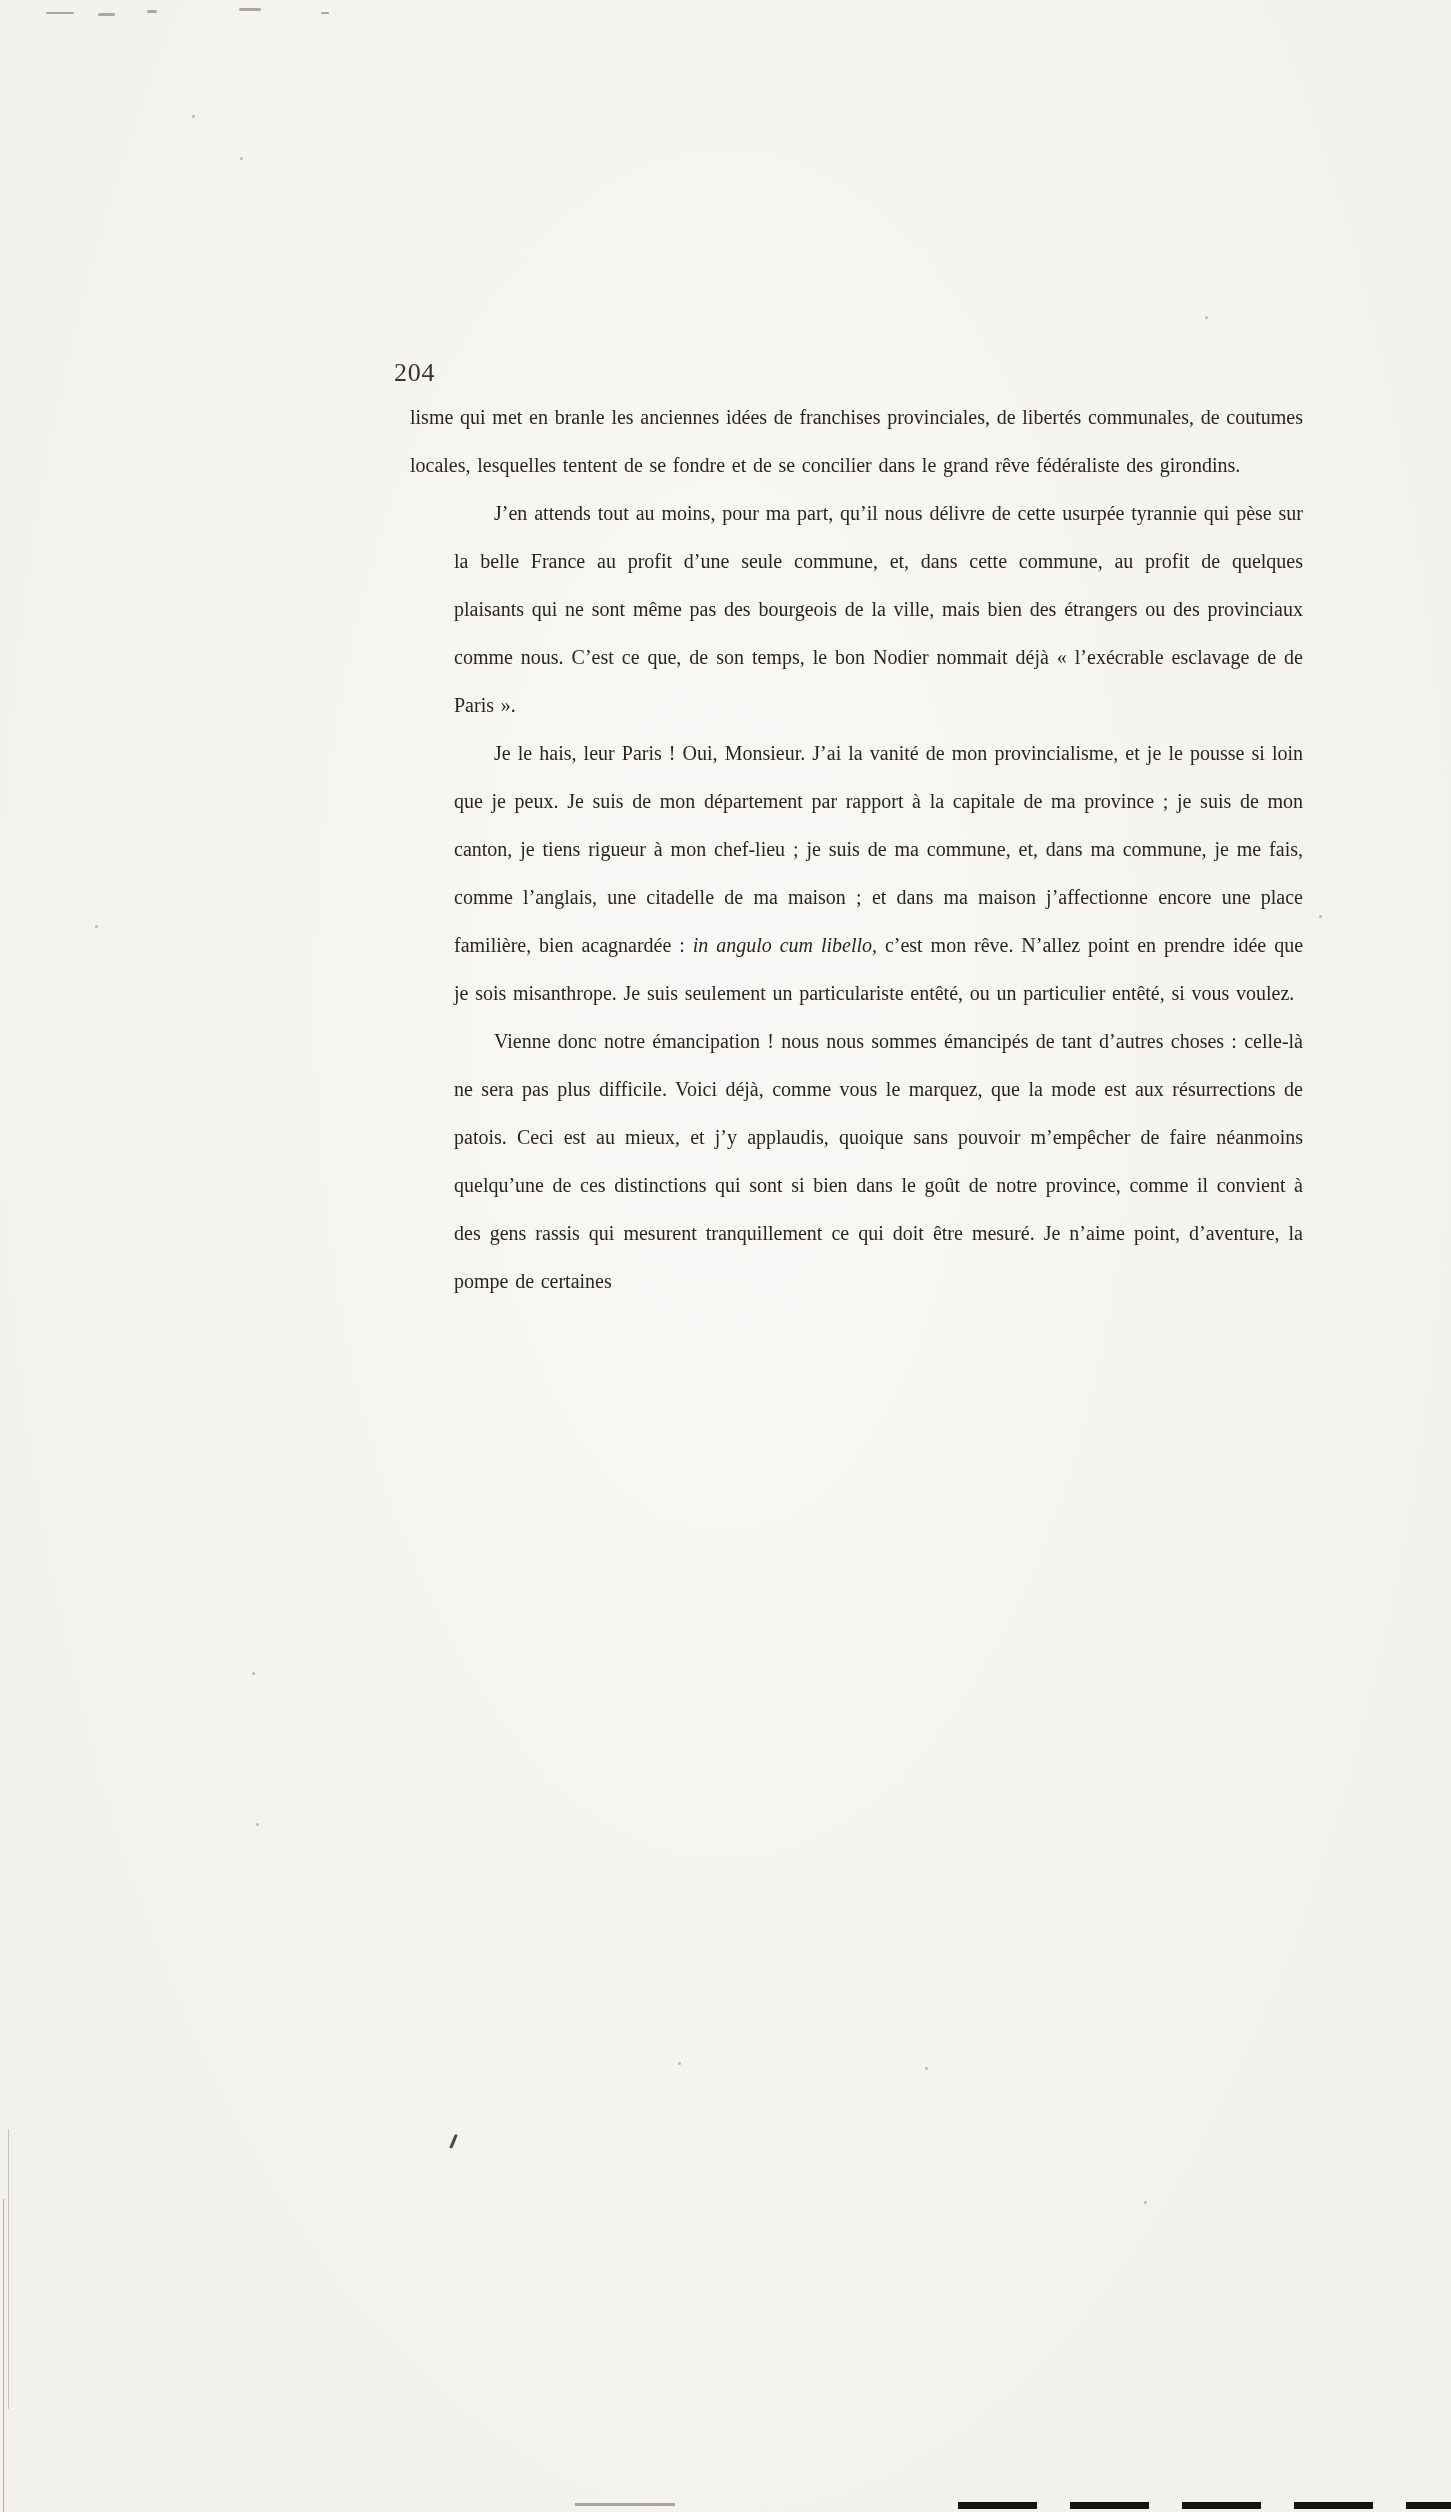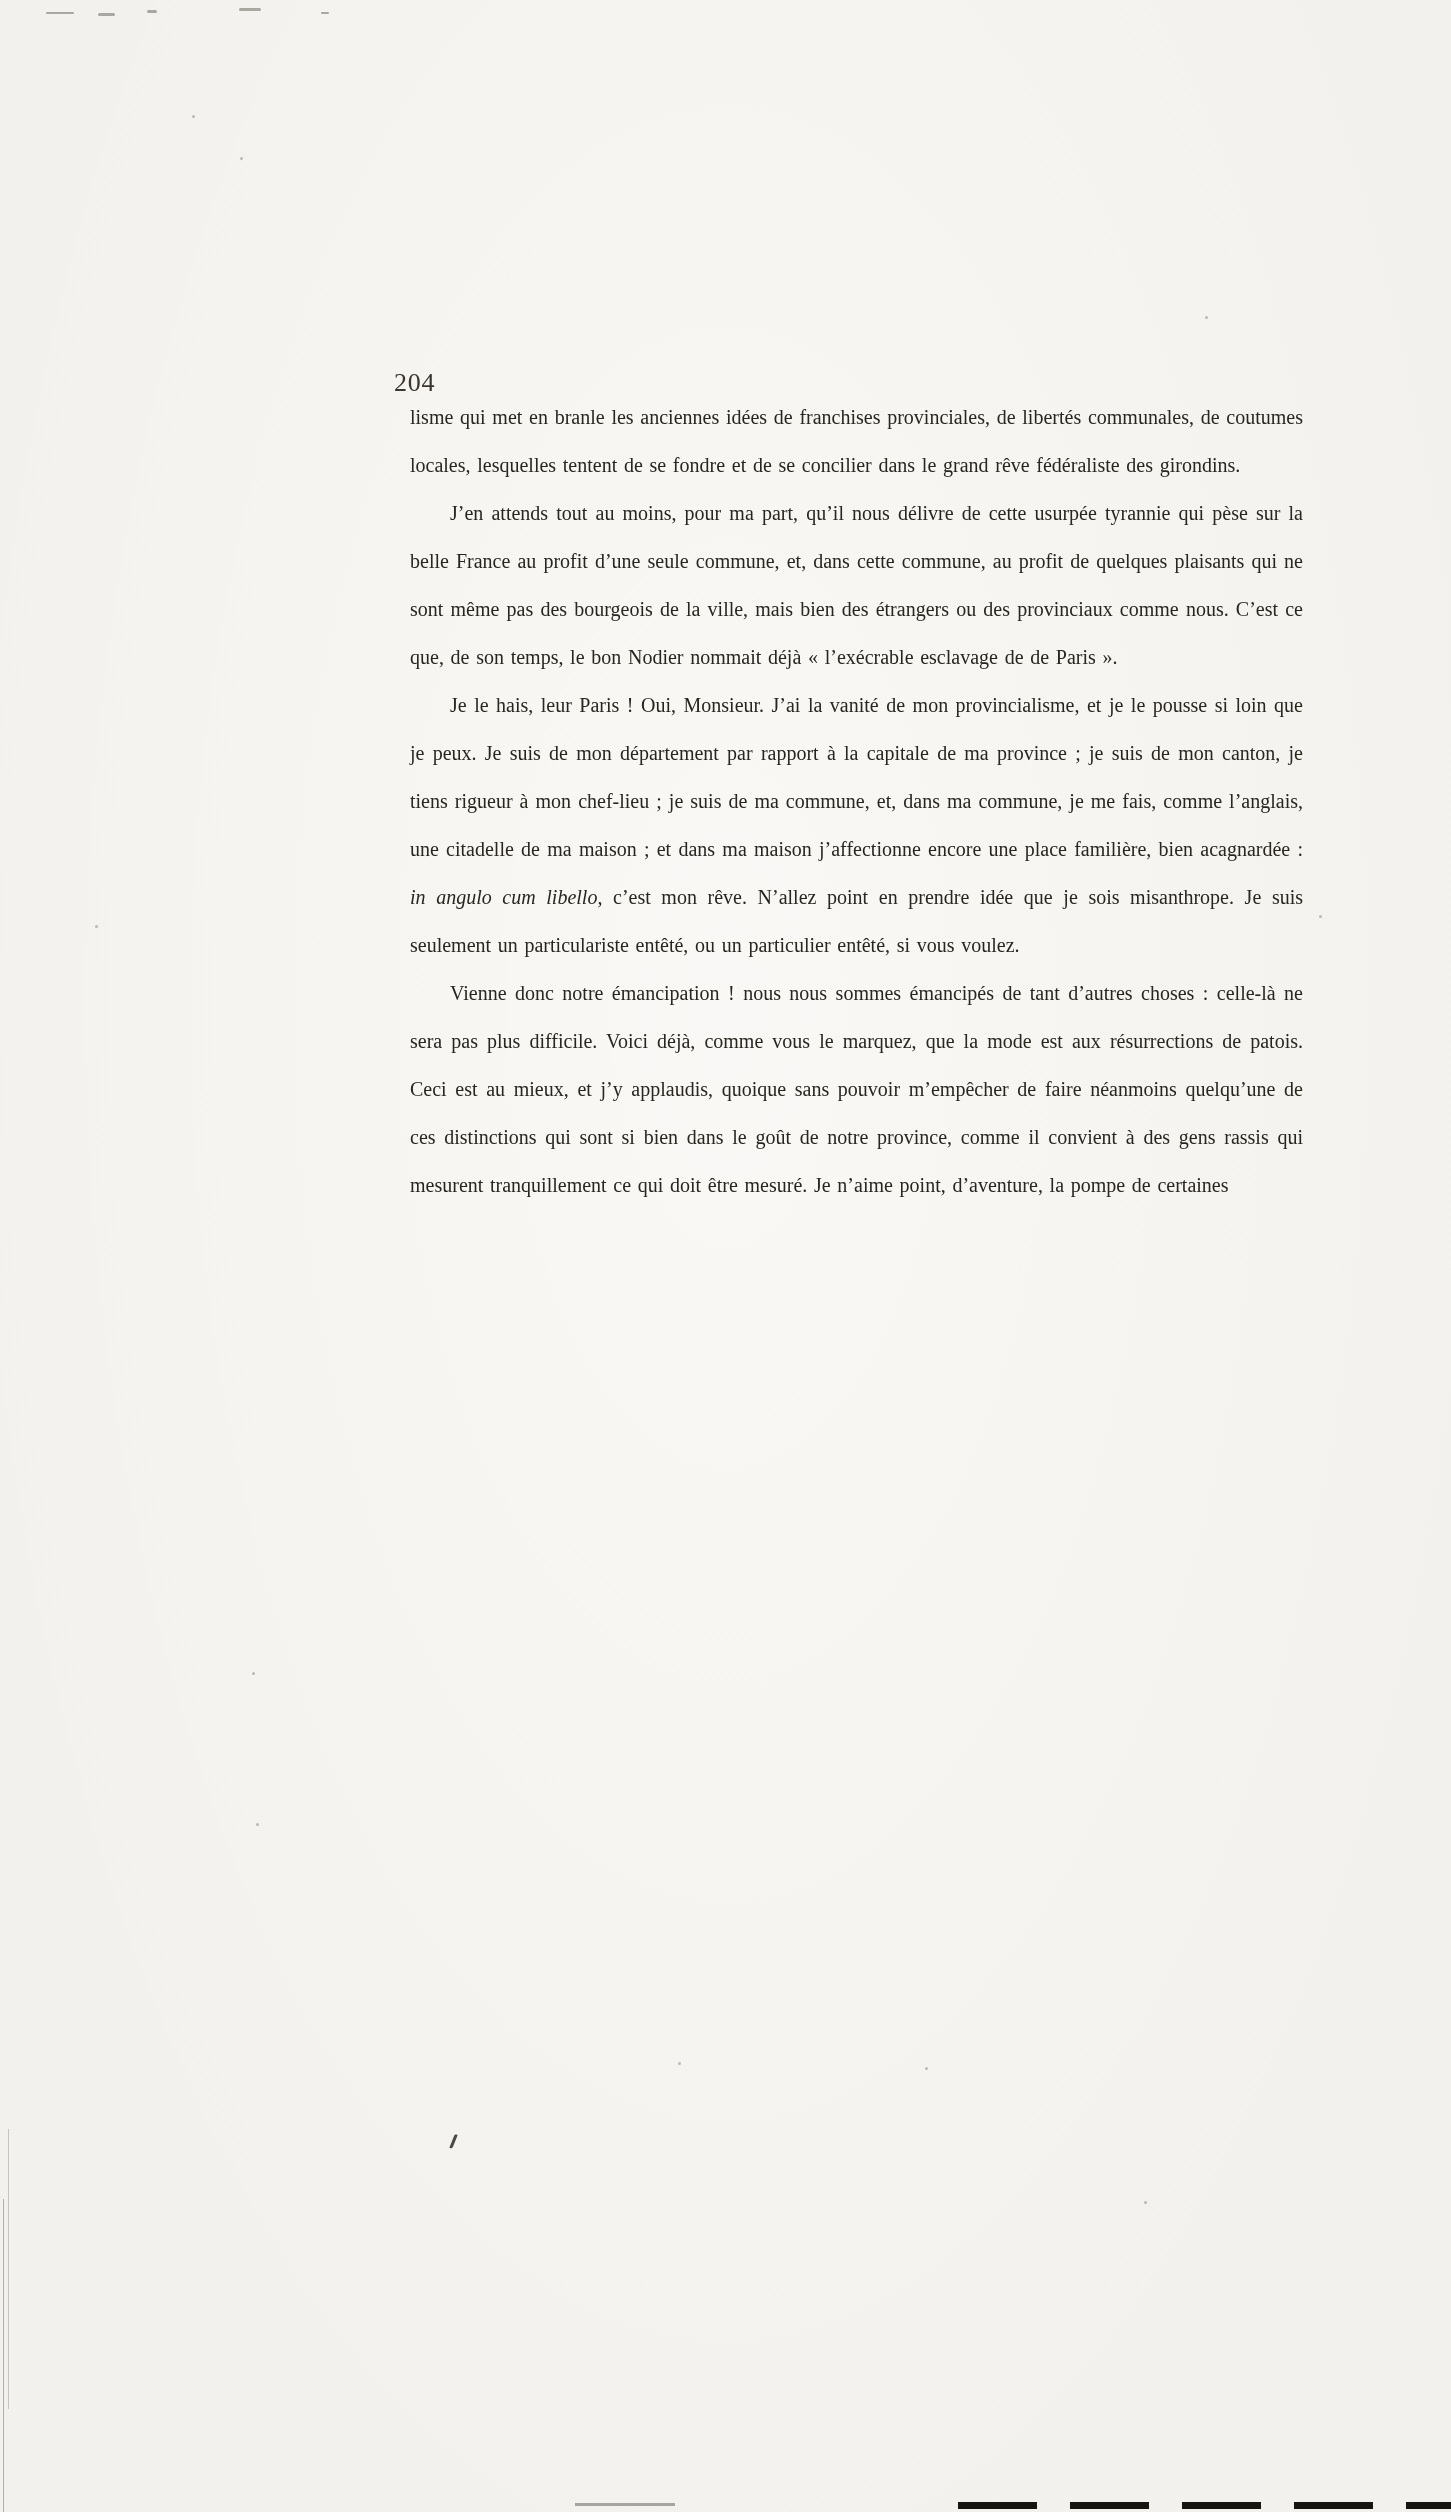--- a/index.html
+++ b/index.html
@@ -17,21 +17,21 @@
     color:var(--ink);
   }
   .page-surface{
     position:absolute;inset:0;
     background:
       radial-gradient(ellipse at 50% 40%, rgba(255,255,255,0.35), rgba(0,0,0,0.015) 75%),
       var(--paper);
   }
   .page-header{
     position:absolute;
-    top:368px;left:394px;width:893px;
+    top:358px;left:394px;width:893px;
     display:flex;align-items:baseline;
     color:var(--faded);
   }
   .page-number{
     font-size:26px;
     letter-spacing:0.8px;
     flex:0 0 auto;
   }
   .running-title{
     flex:1 1 auto;
@@ -47,20 +47,21 @@
     font-size:20px;
     line-height:48px;
     text-align:justify;
     word-spacing:1.7px;
   }
   .page-text p{
     margin:0;
   }
   .page-text p.indent{
     text-indent:40px;
+    margin-left:44px;
   }
   .italic{font-style:italic;}
   
   .dash{
     position:absolute;height:2.5px;background:#6d6a63;opacity:.55;border-radius:1.7px;
   }
   .speck{
     position:absolute;width:3.3px;height:3.3px;border-radius:50%;
     background:#837f76;opacity:.5;
   }

